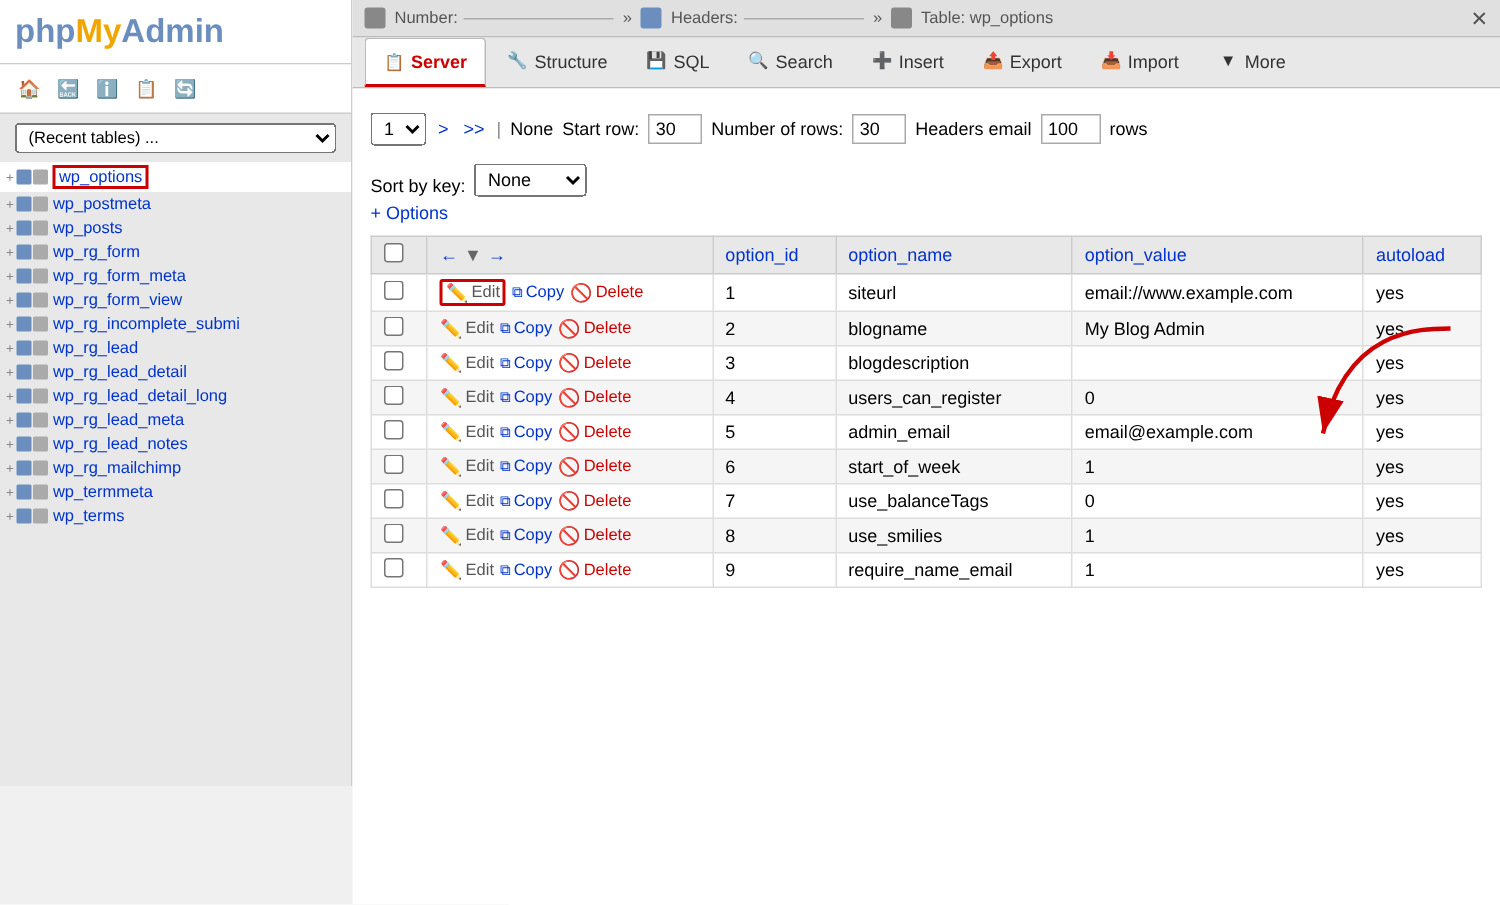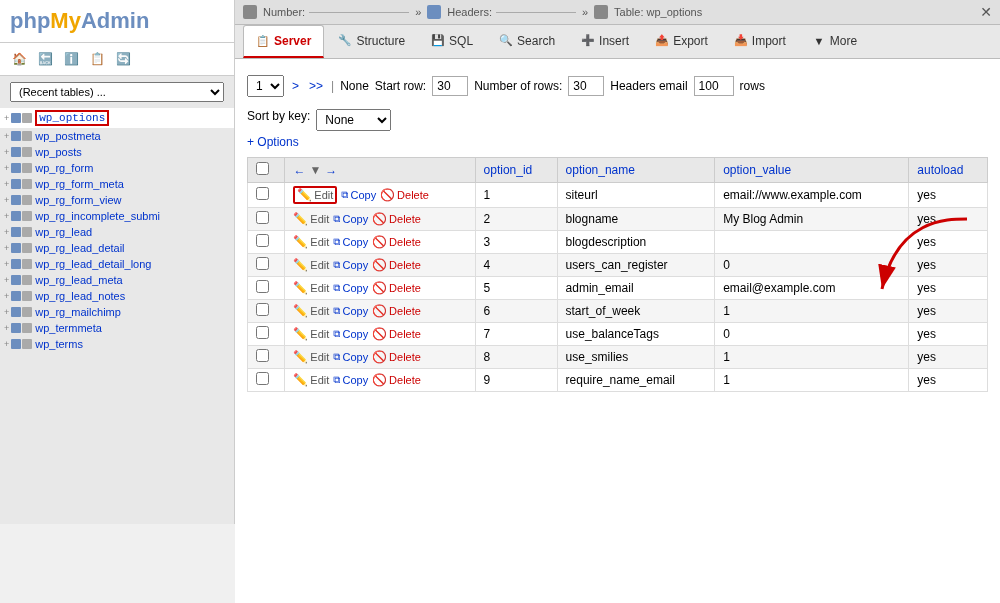--- a/index.html
+++ b/index.html
@@ -64,21 +64,21 @@
     .table-item.active { background: #fff; }
     .table-item .expand-icon {
       color: #888;
       margin-right: 2px;
       font-size: 9px;
     }
     .table-item a {
       color: #03c;
       text-decoration: none;
     }
-    .active-table { border: 2px solid #cc0000; padding: 0 2px; font-family: Liberation Mono, monospace; }
+    .active-table { border: 2px solid #cc0000; padding: 0 2px; }
 
     
     .main {
       flex: 1;
       display: flex;
       flex-direction: column;
       background: #f9f9f9;
       overflow: hidden;
     }
 
@@ -177,21 +177,21 @@
       font-size: 12px;
       background: none;
       border: none;
       padding: 0 2px;
     }
     .pag-sep { color: #888; }
 
     
     .sort-bar {
       display: flex;
-      align-items: flex-start;
+      align-items: flex-end;
       gap: 6px;
       margin-bottom: 4px;
       font-size: 12px;
     }
     .sort-bar select {
       padding: 2px 20px 2px 4px;
       font-size: 12px;
     }
 
     

